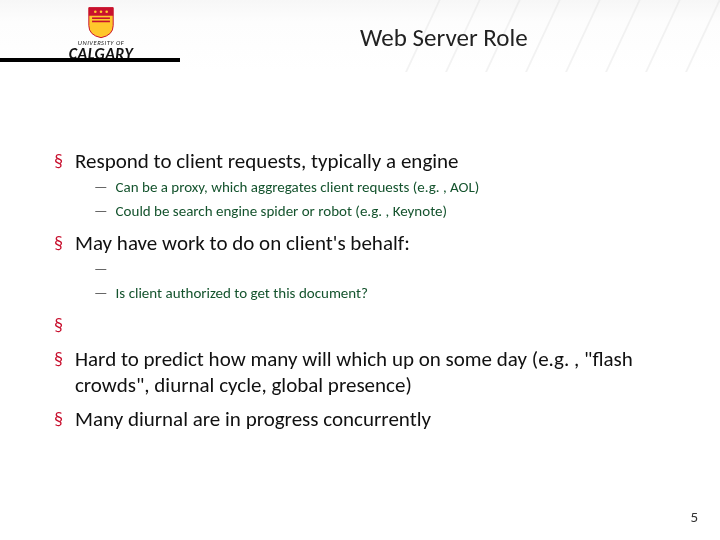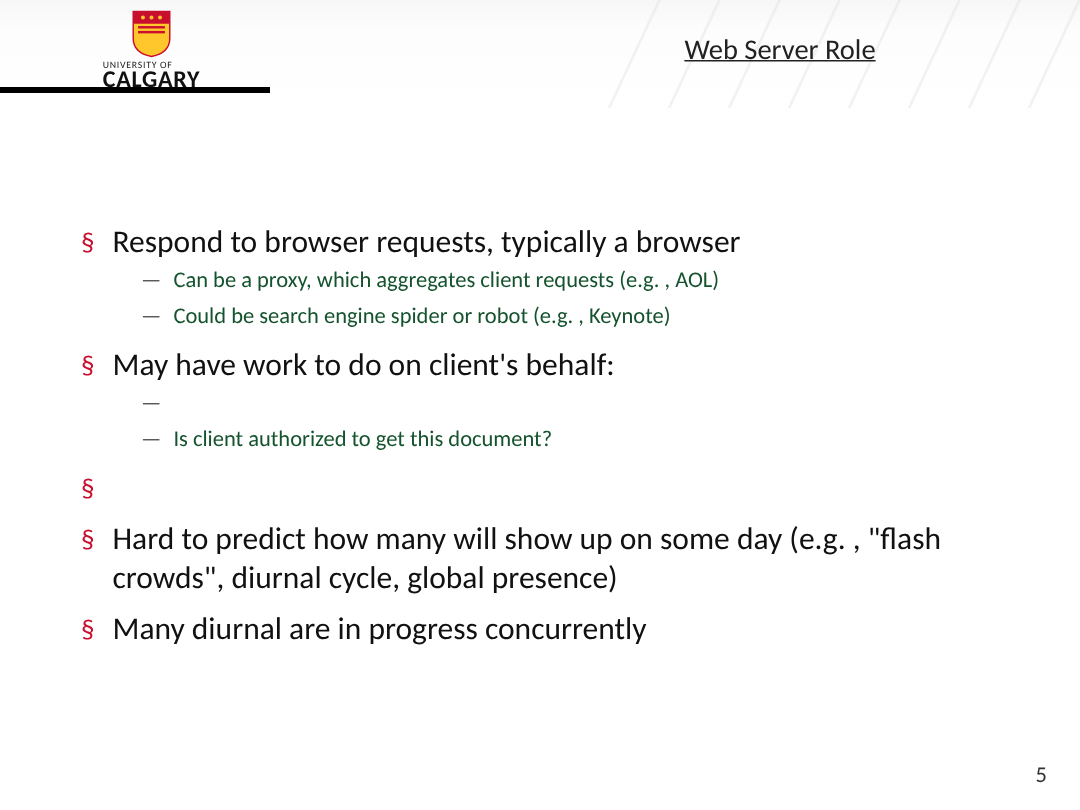--- a/index.html
+++ b/index.html
@@ -47,43 +47,44 @@
     height: 56px;
     display: flex;
     flex-direction: column;
     align-items: center;
   }
   .crest {
     width: 34px;
     height: 40px;
   }
   .logo-text {
+    text-align: center;
     line-height: 1;
     margin-top: 1px;
+    font-style: italic;
   }
   .logo-text .uni {
     font-size: 6.5px;
     letter-spacing: 0.5px;
     color: #222;
   }
   .logo-text .cal {
     font-size: 16px;
     font-weight: 700;
     letter-spacing: 0.5px;
     color: #111;
   }
   .slide-title {
     position: absolute;
     top: 22px;
     left: 360px;
     right: 40px;
-    font-size: 19px;
+    font-size: 25px;
     color: #222;
-    text-align: center;
-    text-decoration: underline;
+    text-align: left;
   }
   .content {
     position: absolute;
     top: 140px;
     left: 54px;
     right: 40px;
   }
   .b1 {
     display: flex;
     align-items: flex-start;
@@ -160,21 +161,21 @@
 </div>
 
 <div class="title-bar"></div>
 
 <div class="slide-title">Web Server Role</div>
 
 <div class="content">
 
   <div class="b1">
     <span class="mark">§</span>
-    <span class="txt">Respond to browser requests, typically a browser</span>
+    <span class="txt">Respond to client requests, typically a engine</span>
   </div>
   <div class="b2">
     <span class="mark">—</span>
     <span class="txt">Can be a proxy, which aggregates client requests (e.g. , AOL)</span>
   </div>
   <div class="b2">
     <span class="mark">—</span>
     <span class="txt">Could be search engine spider or robot (e.g. , Keynote)</span>
   </div>
 
@@ -188,21 +189,21 @@
   <div class="b2">
     <span class="mark">—</span>
     <span class="txt">Is client authorized to get this document?</span>
   </div>
 
   <div class="b1">
     <span class="mark">§</span>
   </div>
   <div class="b1">
     <span class="mark">§</span>
-    <span class="txt">Hard to predict how many will show up on some day (e.g. , "flash crowds", diurnal cycle, global presence)</span>
+    <span class="txt">Hard to predict how many will which up on some day (e.g. , "flash crowds", diurnal cycle, global presence)</span>
   </div>
   <div class="b1">
     <span class="mark">§</span>
     <span class="txt">Many diurnal are in progress concurrently</span>
   </div>
 
 </div>
 
 <div class="page-num">5</div>
 

